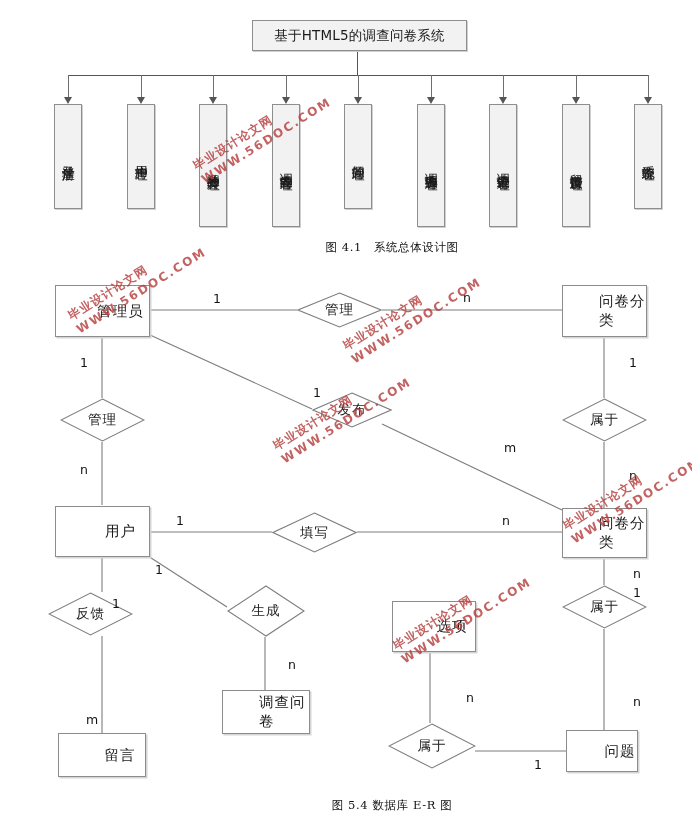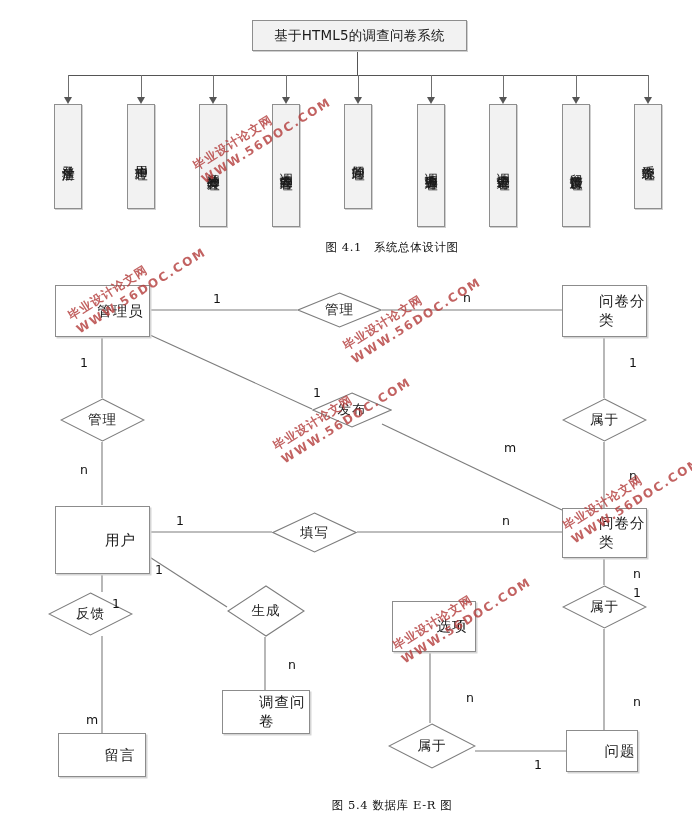--- a/index.html
+++ b/index.html
@@ -171,21 +171,21 @@
         <line x1="604" y1="557" x2="604" y2="585"></line>
         <line x1="604" y1="629" x2="604" y2="730"></line>
 
         <line x1="430" y1="652" x2="430" y2="723"></line>
         <line x1="475" y1="751" x2="566" y2="751"></line>
       </g>
     </svg>
 
     <div class="entity" style="left:55px;top:285px;width:95px;height:52px;">管理员</div>
     <div class="entity" style="left:562px;top:285px;width:85px;height:52px;">问卷分类</div>
-    <div class="entity" style="left:55px;top:506px;width:95px;height:68px;">用户</div>
+    <div class="entity" style="left:55px;top:506px;width:95px;height:51px;">用户</div>
     <div class="entity" style="left:562px;top:508px;width:85px;height:50px;">问卷分类</div>
     <div class="entity" style="left:222px;top:690px;width:88px;height:44px;">调查问卷</div>
     <div class="entity" style="left:58px;top:733px;width:88px;height:44px;">留言</div>
     <div class="entity" style="left:392px;top:601px;width:84px;height:51px;">选项</div>
     <div class="entity" style="left:566px;top:730px;width:72px;height:42px;">问题</div>
 
     <div class="rel" style="left:297px;top:292px;width:85px;height:36px;">
       <svg class="dia" viewBox="0 0 85 36" preserveAspectRatio="none">
         <polygon points="42.5,1 84,18 42.5,35 1,18" fill="#ffffff" stroke="#7d7d7d" stroke-width="1.1"></polygon>
       </svg>

